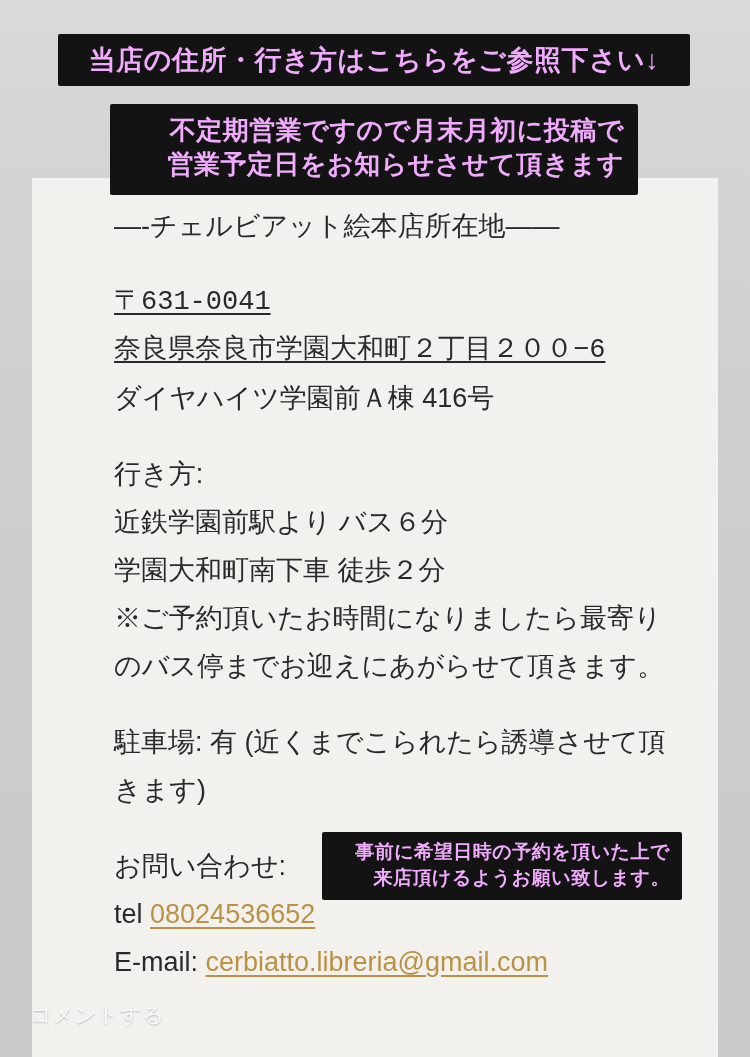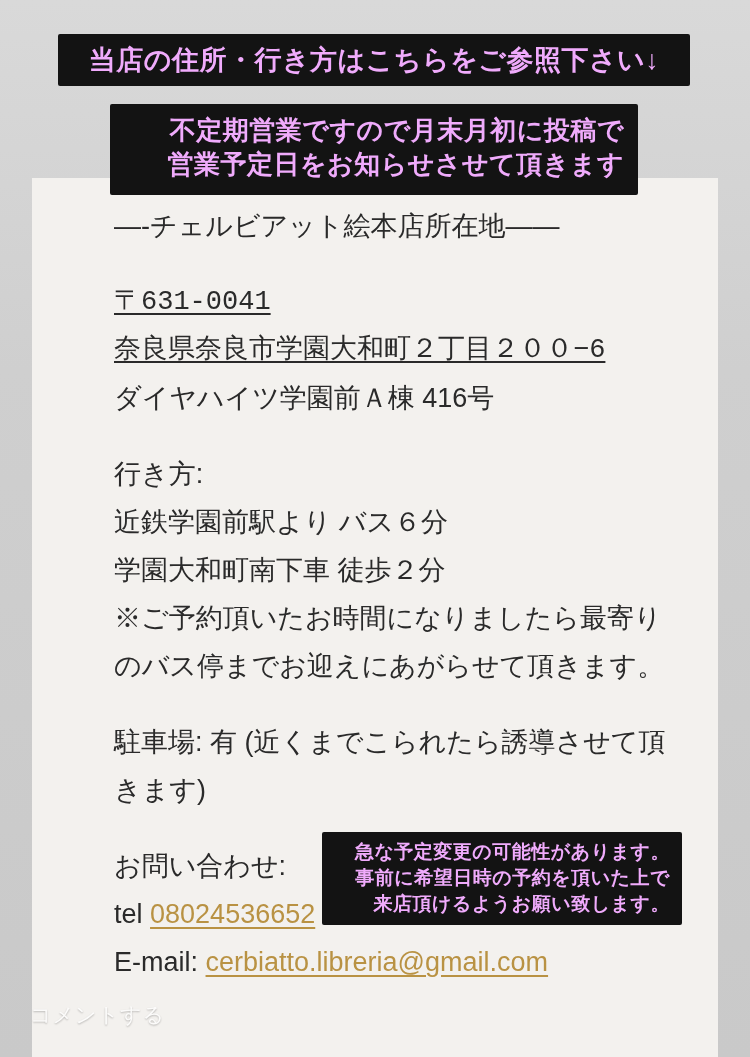--- a/index.html
+++ b/index.html
@@ -158,20 +158,19 @@
   </div>
 
   <div class="banner" id="banner-address">当店の住所・行き方はこちらをご参照下さい↓</div>
 
   <div class="banner" id="banner-schedule">
     <span class="banner-line">不定期営業ですので月末月初に投稿で</span>
     <span class="banner-line">営業予定日をお知らせさせて頂きます</span>
   </div>
 
   <div class="banner" id="banner-notice">
-    <span class="banner-line">急な予定変更の可能性があります。</span>
     <span class="banner-line">事前に希望日時の予約を頂いた上で</span>
     <span class="banner-line">来店頂けるようお願い致します。</span>
   </div>
 
   <div id="comment-overlay">コメントする</div>
 
 </div>
 
 </body></html>

